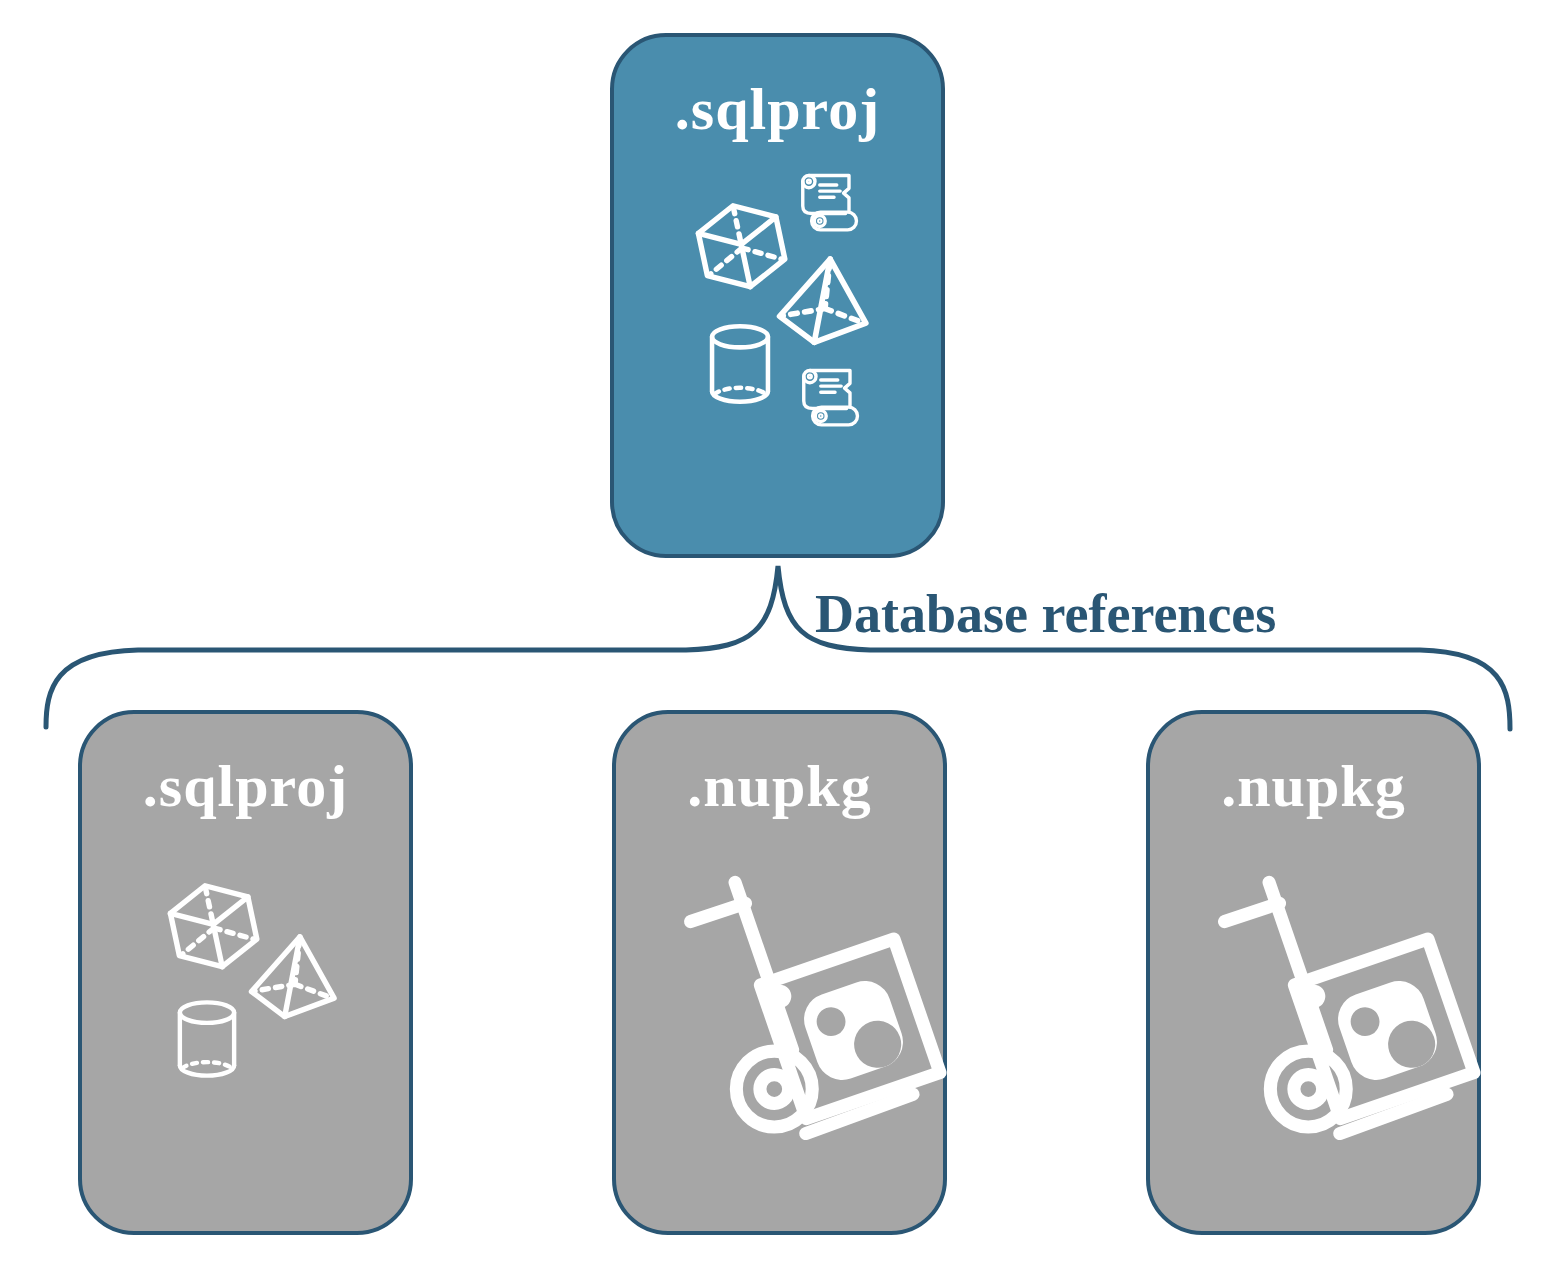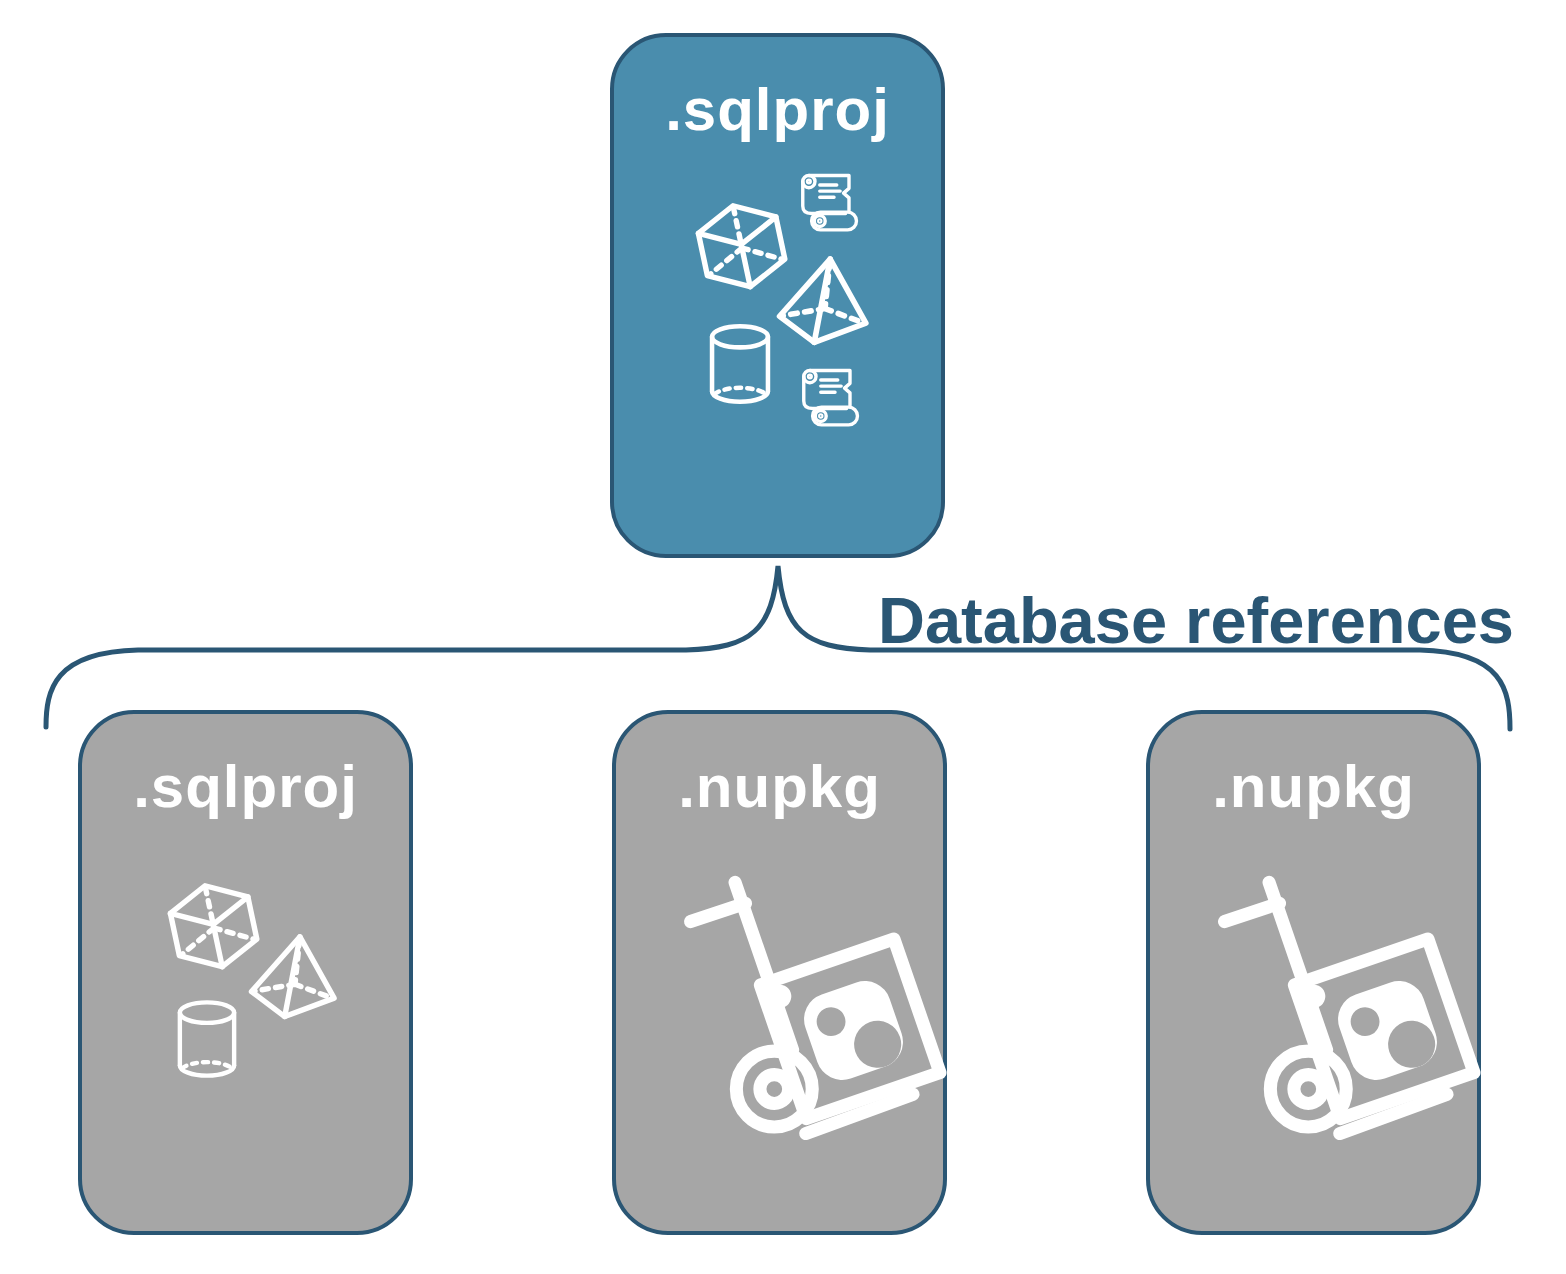--- a/index.html
+++ b/index.html
@@ -5,43 +5,43 @@
   :root{
     --accent_blue:#4A8DAD;
     --card_gray:#A6A6A6;
     --border_navy:#2A5674;
     --icon_white:#FFFFFF;
     --page_bg:#FFFFFF;
   }
   html,body{margin:0;padding:0;background:var(--page_bg);}
   .stage{
     position:relative;width:1566px;height:1274px;background:var(--page_bg);
-    font-family:Liberation Sans, sans-serif;overflow:hidden;
+    font-family:Liberation Serif, serif;overflow:hidden;
   }
   .card{
     position:absolute;width:335px;height:525px;border-radius:56px;
     border:4px solid var(--border_navy);box-sizing:border-box;
   }
   .card-blue{background:var(--accent_blue);}
   .card-gray{background:var(--card_gray);}
   .card-title{
     position:absolute;top:38px;left:0;right:0;text-align:center;
     font-size:60px;font-weight:700;color:var(--icon_white);letter-spacing:1px;
   }
   .cluster{position:absolute;inset:0;}
   .icon{position:absolute;}
   .icon svg{display:block;width:100%;height:100%;overflow:visible;}
   .wire{fill:none;stroke:var(--icon_white);stroke-width:6;stroke-linejoin:round;stroke-linecap:round;}
   .wire-thin{fill:none;stroke:var(--icon_white);stroke-width:5;stroke-linejoin:round;stroke-linecap:round;}
   .dash{stroke-dasharray:7 8;}
   .brace-svg{position:absolute;left:0;top:0;width:1566px;height:1274px;pointer-events:none;}
   .brace-path{fill:none;stroke:var(--border_navy);stroke-width:5;stroke-linecap:round;}
   .brace-label{
-    position:absolute;left:878px;top:583px;width:470px;
-    font-size:65px;font-weight:700;color:var(--border_navy);white-space:nowrap;
+    position:absolute;left:815px;top:583px;width:470px;
+    font-size:54px;font-weight:700;color:var(--border_navy);white-space:nowrap;
   }
 </style>
 </head>
 <body>
 
 <div class="stage">
 
   <div class="card card-blue" style="left:610px;top:33px;">
     <div class="card-title">.sqlproj</div>
     <div class="cluster">

